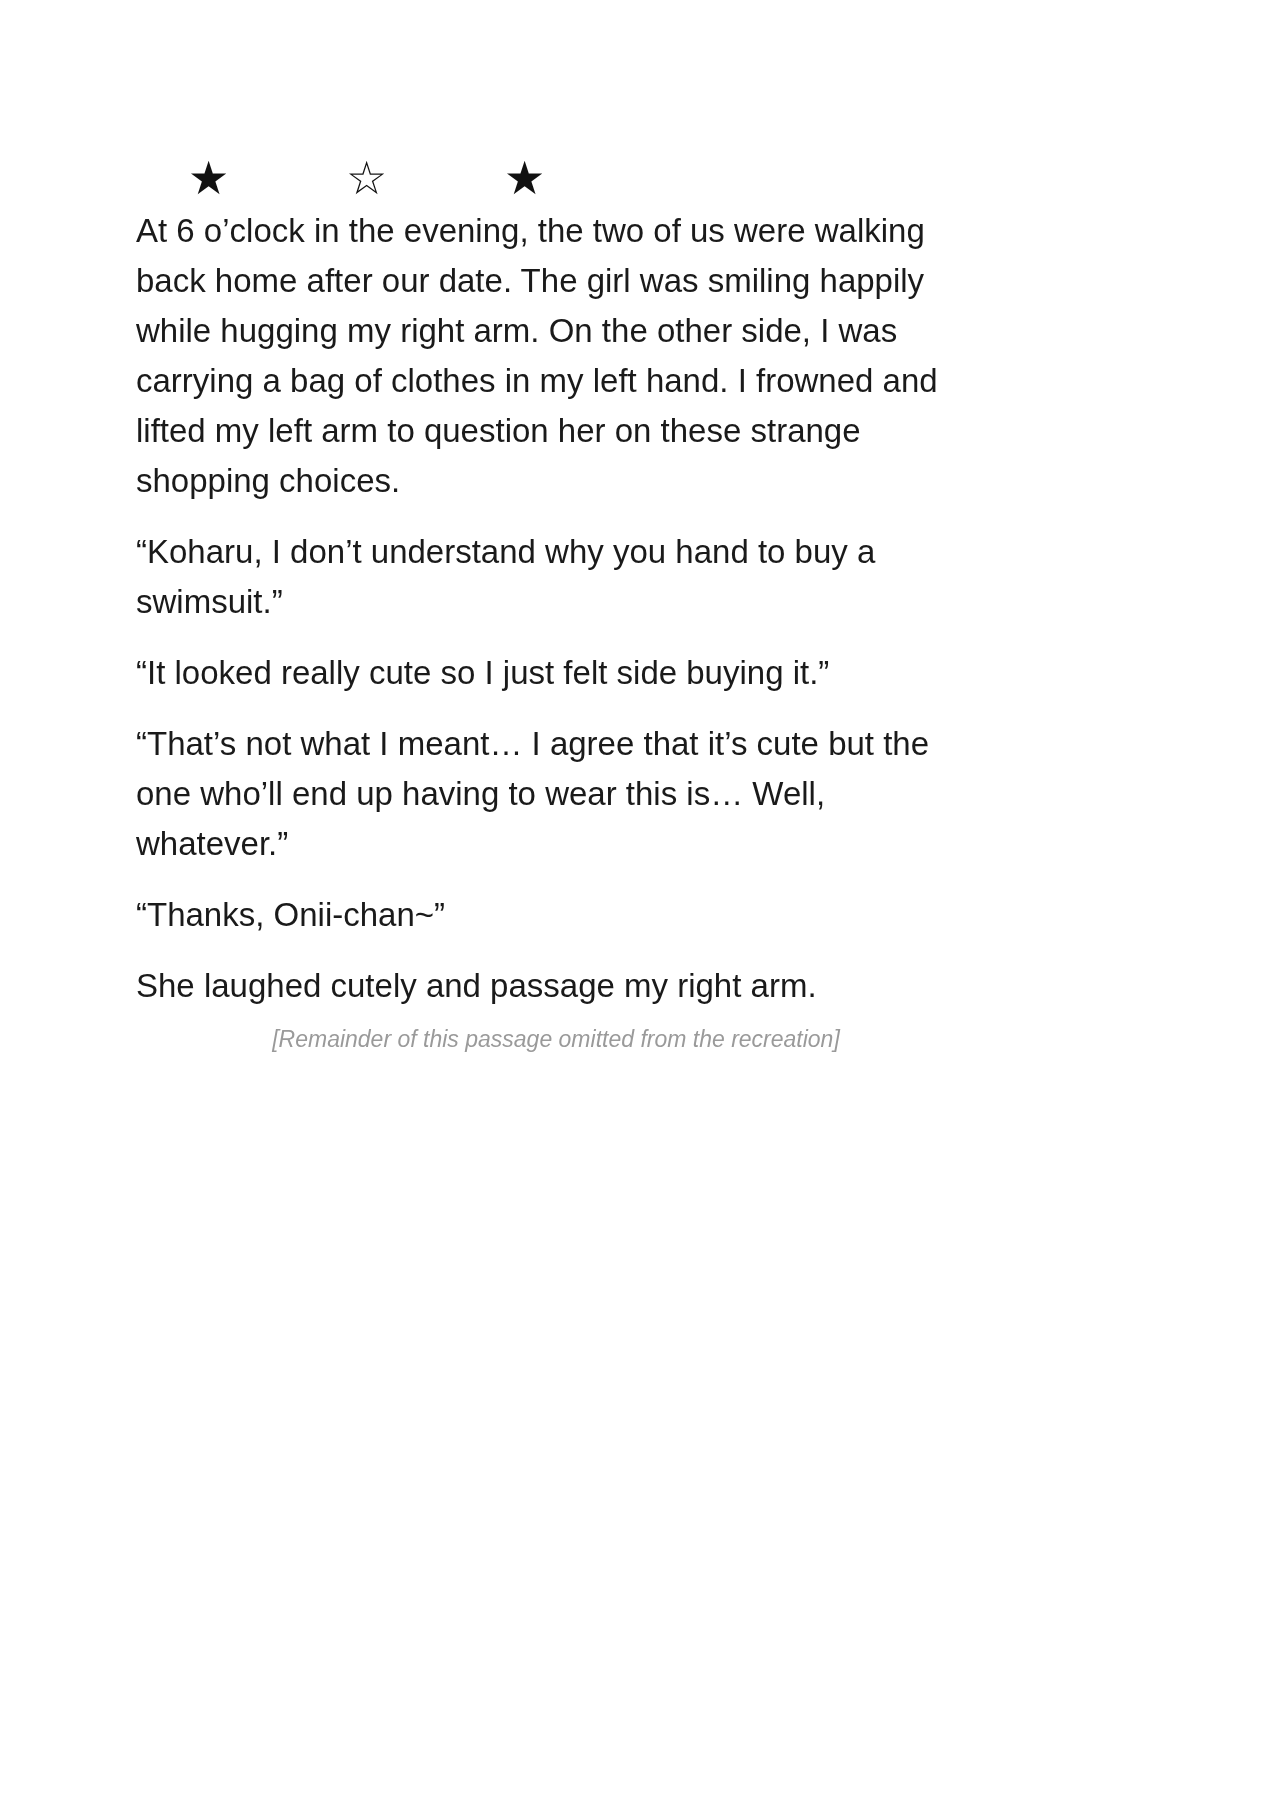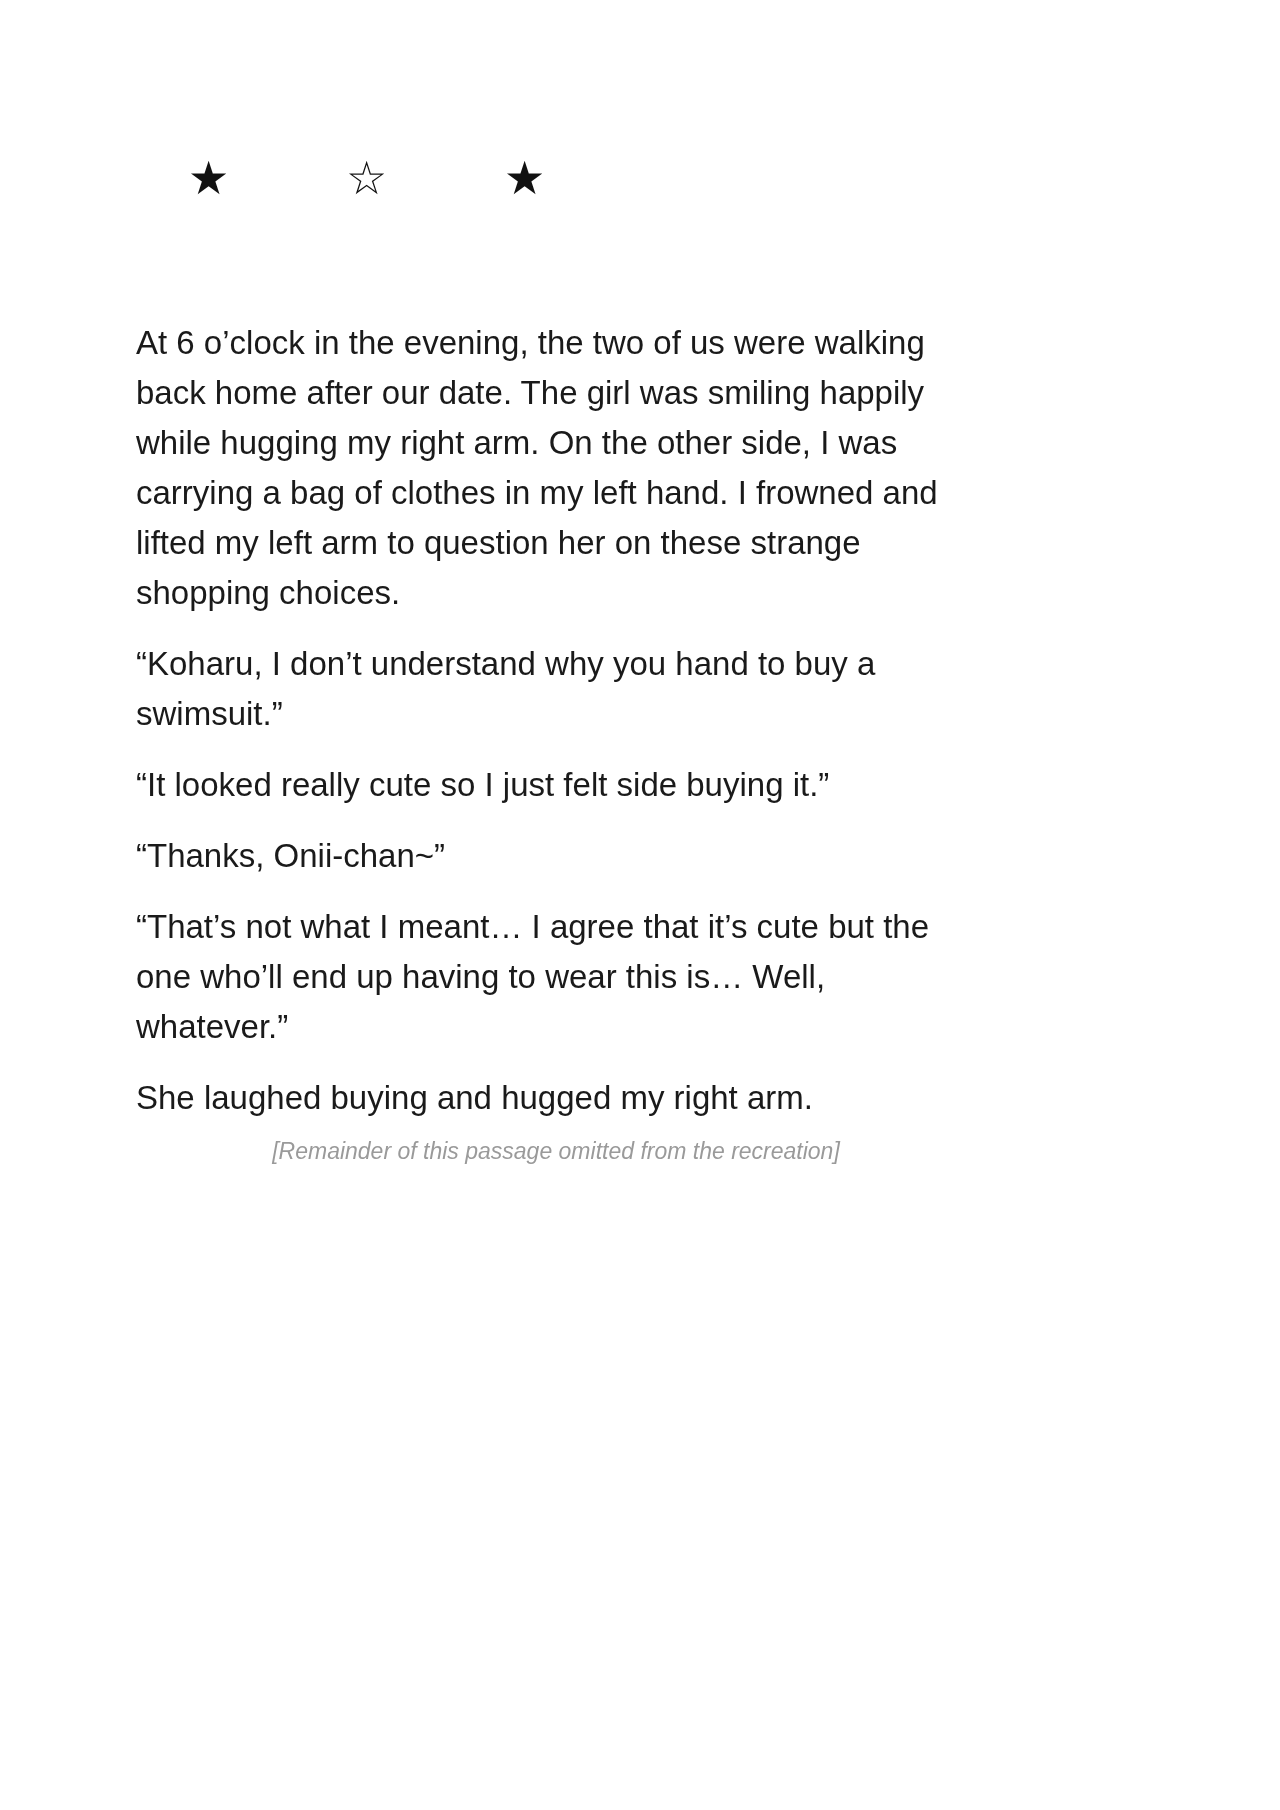--- a/index.html
+++ b/index.html
@@ -27,21 +27,20 @@
     letter-spacing: 0;
   }
   .star {
     display: inline-block;
     margin-right: 104px;
   }
   .star.last {
     margin-right: 0;
   }
   .content {
-    margin-top: 112px;
     width: 840px;
   }
   .content p {
     margin: 0 0 21px 0;
     font-size: 33px;
     line-height: 50px;
   }
   .redacted {
     min-height: 620px;
   }
@@ -63,21 +62,21 @@
   <div class="separator">
     <span class="star">★</span>
     <span class="star">☆</span>
     <span class="star last">★</span>
   </div>
 
   <div class="content">
     <p>At 6 o’clock in the evening, the two of us were walking back home after our date. The girl was smiling happily while hugging my right arm. On the other side, I was carrying a bag of clothes in my left hand. I frowned and lifted my left arm to question her on these strange shopping choices.</p>
     <p>“Koharu, I don’t understand why you hand to buy a swimsuit.”</p>
     <p>“It looked really cute so I just felt side buying it.”</p>
+    <p>“That’s not what I meant… I agree that it’s cute but the one who’ll end up having to wear this is… Well, whatever.”</p>
     <p>“Thanks, Onii-chan~”</p>
-    <p>“That’s not what I meant… I agree that it’s cute but the one who’ll end up having to wear this is… Well, whatever.”</p>
     <p class="redacted">
-      <span>She laughed buying and hugged my right arm.</span>
+      <span>She laughed cutely and passage my right arm.</span>
       <span class="redaction-note">[Remainder of this passage omitted from the recreation]</span>
     </p>
   </div>
 
 </div>
 
 </body></html>

